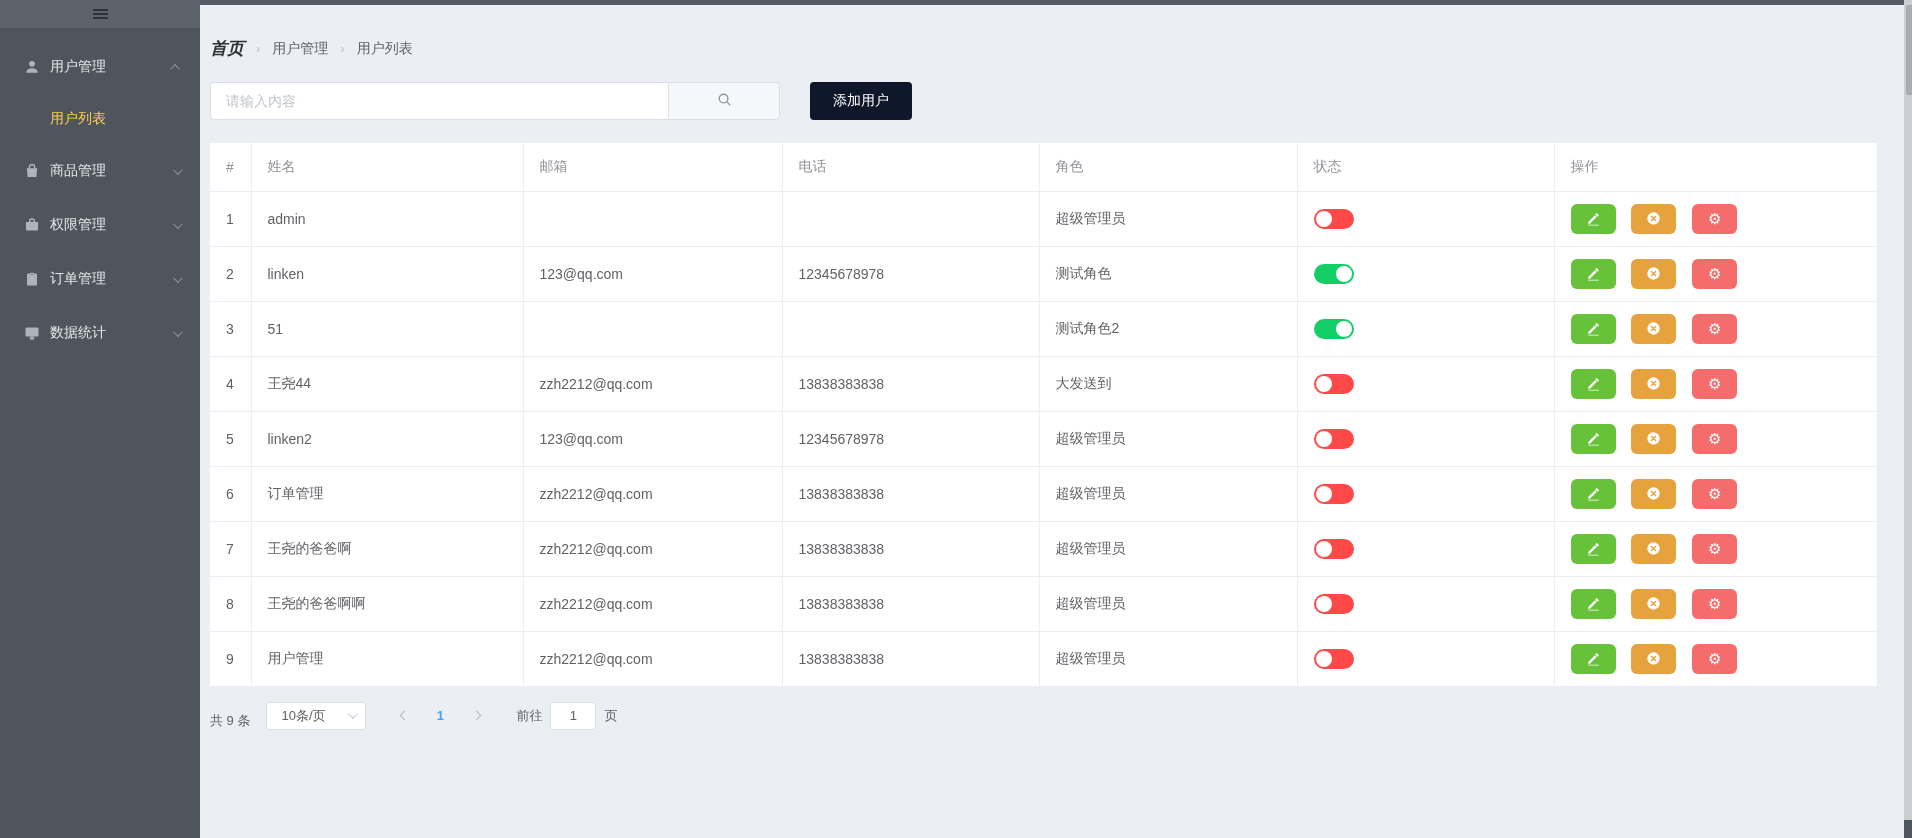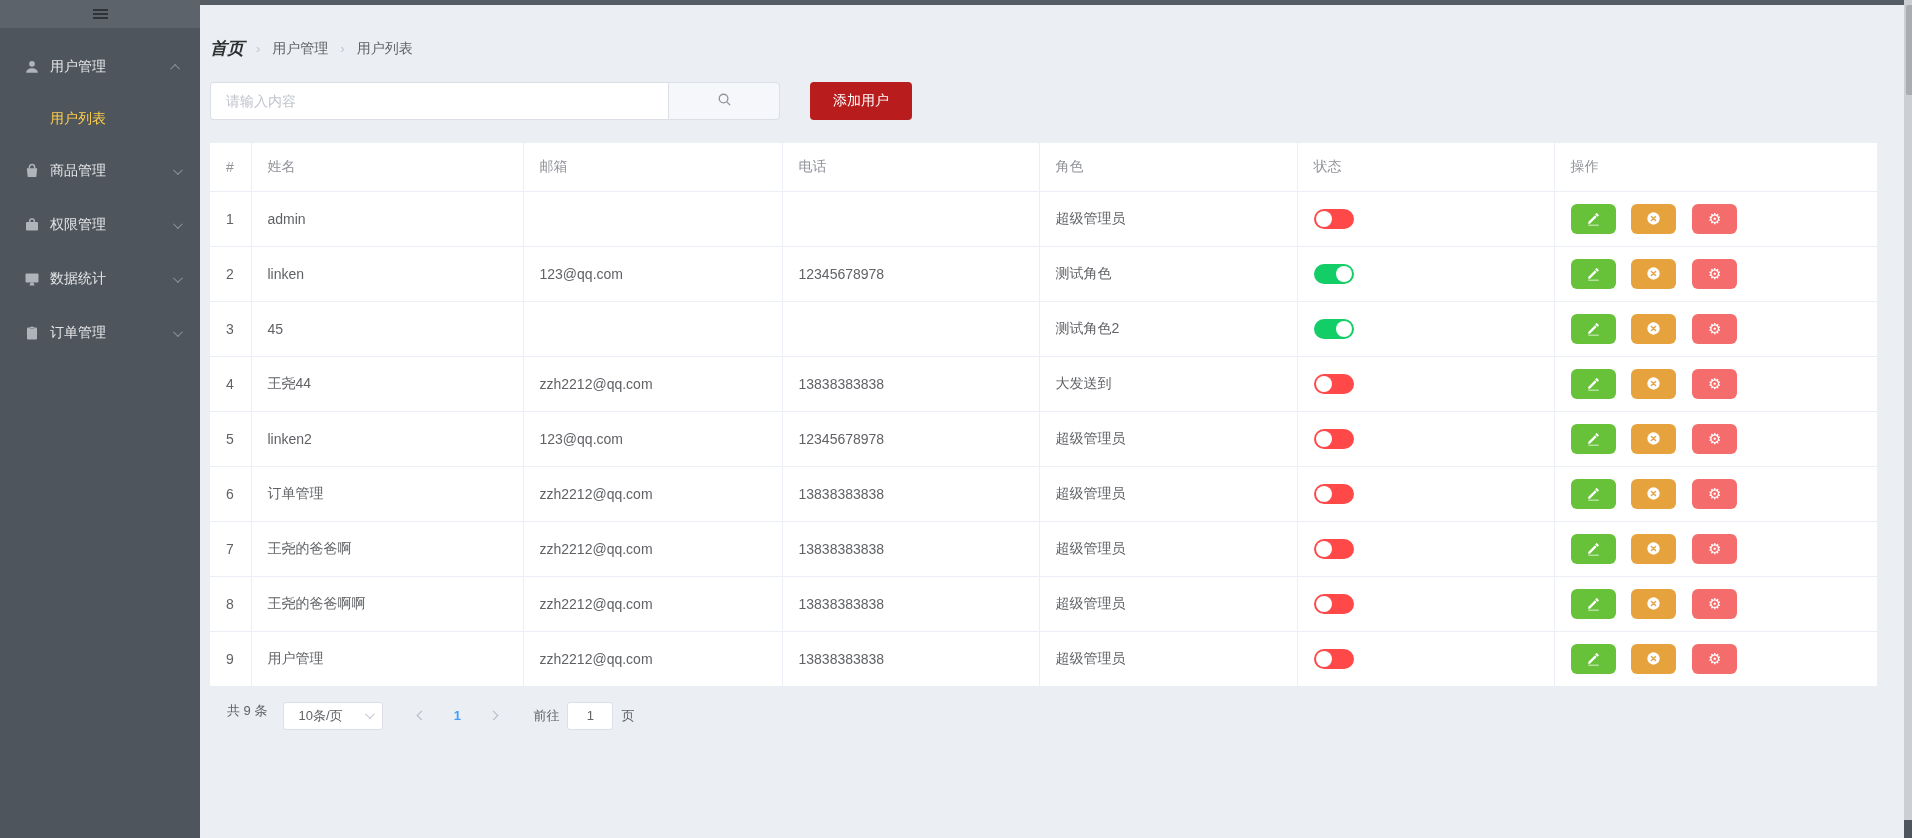--- a/index.html
+++ b/index.html
@@ -30,21 +30,21 @@
   .breadcrumb { display:flex; align-items:center; margin:32px 0 0 0; font-size:14px; }
   .bc-home { font-size:17px; font-weight:bold; color:#303133;font-style:italic; }
   .bc-sep { color:#c0c4cc; margin:0 12px; font-size:13px; }
   .bc-item { color:#606266; }
 
   .toolbar { display:flex; align-items:center; margin-top:22px; }
   .search-wrap { display:flex; width:570px; height:38px; }
   .search-input { flex:1; border:1px solid #dcdfe6; border-right:none; border-radius:4px 0 0 4px; background:#fff; padding:8px 15px; font-size:14px; color:#606266; outline:none; }
   .search-input::placeholder { color:#c0c4cc; }
   .search-btn { width:112px; border:1px solid #dcdfe6; border-radius:0 4px 4px 0; background:#f5f7fa; display:flex; align-items:center; justify-content:center; cursor:pointer; }
-  .add-btn { margin-left:30px; height:38px; padding:0 23px; background:#b91c1c; border:none; border-radius:4px; color:#fff; font-size:14px; cursor:pointer; }
+  .add-btn { margin-left:30px; height:38px; padding:0 23px; background:#0f172a; border:none; border-radius:4px; color:#fff; font-size:14px; cursor:pointer; }
 
   
   .table-wrap { margin-top:23px; background:#fff; }
   table { border-collapse:collapse; table-layout:fixed; width:1667px; font-size:14px; }
   th, td { border-right:1px solid #ebeef5; border-bottom:1px solid #ebeef5; padding:0 16px; text-align:left; overflow:hidden; white-space:nowrap; }
   th:last-child, td:last-child { border-right:none; }
   th { height:48px; color:#909399; font-weight:normal; }
   td { height:55px; color:#606266; }
 
   
@@ -56,21 +56,21 @@
   .toggle.off .knob { left:2px; }
 
   
   .act-btn { width:45px; height:30px; border:none; border-radius:6px; margin-right:12px; display:inline-flex; align-items:center; justify-content:center; cursor:pointer; vertical-align:middle; }
   .act-btn.edit { background:#67c23a; }
   .act-btn.close { background:#e6a23c; }
   .act-btn.set { background:#f56c6c; color:#fff; font-size:15px; line-height:1; }
   .act-btn svg { width:15px; height:15px; display:block; }
 
   
-  .pagination { display:flex; align-items:flex-start; margin-top:15px; font-size:13px; color:#606266;margin-left:17px; }
+  .pagination { display:flex; align-items:flex-end; margin-top:15px; font-size:13px; color:#606266; }
   .pg-total { margin-right:16px; }
   .pg-select { width:100px; height:28px; border:1px solid #dcdfe6; border-radius:3px; background:#fff; display:flex; align-items:center; justify-content:space-between; padding:0 10px 0 14px; cursor:pointer; }
   .pg-select .chev { border-color:#c0c4cc; }
   .pager { display:flex; align-items:center; margin-left:24px; }
   .pg-arrow { width:28px; height:28px; display:flex; align-items:center; justify-content:center; cursor:pointer; }
   .pg-arrow .chev { border-color:#b4bac1; width:7px; height:7px; }
   .chev.left { transform:rotate(135deg); }
   .chev.right { transform:rotate(-45deg); }
   .pg-page { width:28px; text-align:center; color:#409eff; font-weight:bold; cursor:pointer; margin:0 8px; }
   .pg-goto { display:flex; align-items:center; margin-left:26px; }
@@ -122,36 +122,36 @@
             <path class="st" d="M5.8 5V3.6A1.6 1.6 0 0 1 7.4 2h1.2a1.6 1.6 0 0 1 1.6 1.6V5"></path>
             <rect x="2" y="5" width="12" height="8.5" rx="1"></rect>
           </svg>
       </span>
       <span class="mi-label">权限管理</span>
       <span class="chev down"></span>
     </div>
     <div class="menu-item">
       <span class="mi-icon">
         <svg viewBox="0 0 16 16">
-            <rect x="1.5" y="2.5" width="13" height="9" rx="1"></rect>
-            <path d="M6.5 11.5h3l1 3h-5z"></path>
-          </svg>
-      </span>
-      <span class="mi-label">数据统计</span>
-      <span class="chev down"></span>
-    </div>
-    <div class="menu-item">
-      <span class="mi-icon">
-        <svg viewBox="0 0 16 16">
             <rect x="3" y="2.5" width="10" height="12" rx="1"></rect>
             <rect x="5.8" y="1.2" width="4.4" height="2.6" rx="0.8" style="fill:#4f555c"></rect>
             <rect x="5.8" y="1.8" width="4.4" height="1.6" rx="0.8"></rect>
           </svg>
       </span>
       <span class="mi-label">订单管理</span>
+      <span class="chev down"></span>
+    </div>
+    <div class="menu-item">
+      <span class="mi-icon">
+        <svg viewBox="0 0 16 16">
+            <rect x="1.5" y="2.5" width="13" height="9" rx="1"></rect>
+            <path d="M6.5 11.5h3l1 3h-5z"></path>
+          </svg>
+      </span>
+      <span class="mi-label">数据统计</span>
       <span class="chev down"></span>
     </div>
   </nav>
 </aside>
 
 <div class="main">
   <div class="top-strip"></div>
   <div class="content">
 
     <div class="breadcrumb">
@@ -257,21 +257,21 @@
             </span>
           </button>
           <button class="act-btn set">
             <span>⚙</span>
           </button>
         </td>
       </tr>
 
       <tr>
         <td>3</td>
-        <td>45</td>
+        <td>51</td>
         <td></td>
         <td></td>
         <td>测试角色2</td>
         <td>
           <span class="toggle on"><span class="knob"></span></span>
         </td>
         <td>
           <button class="act-btn edit">
             <span>
               <svg viewBox="0 0 20 20">

